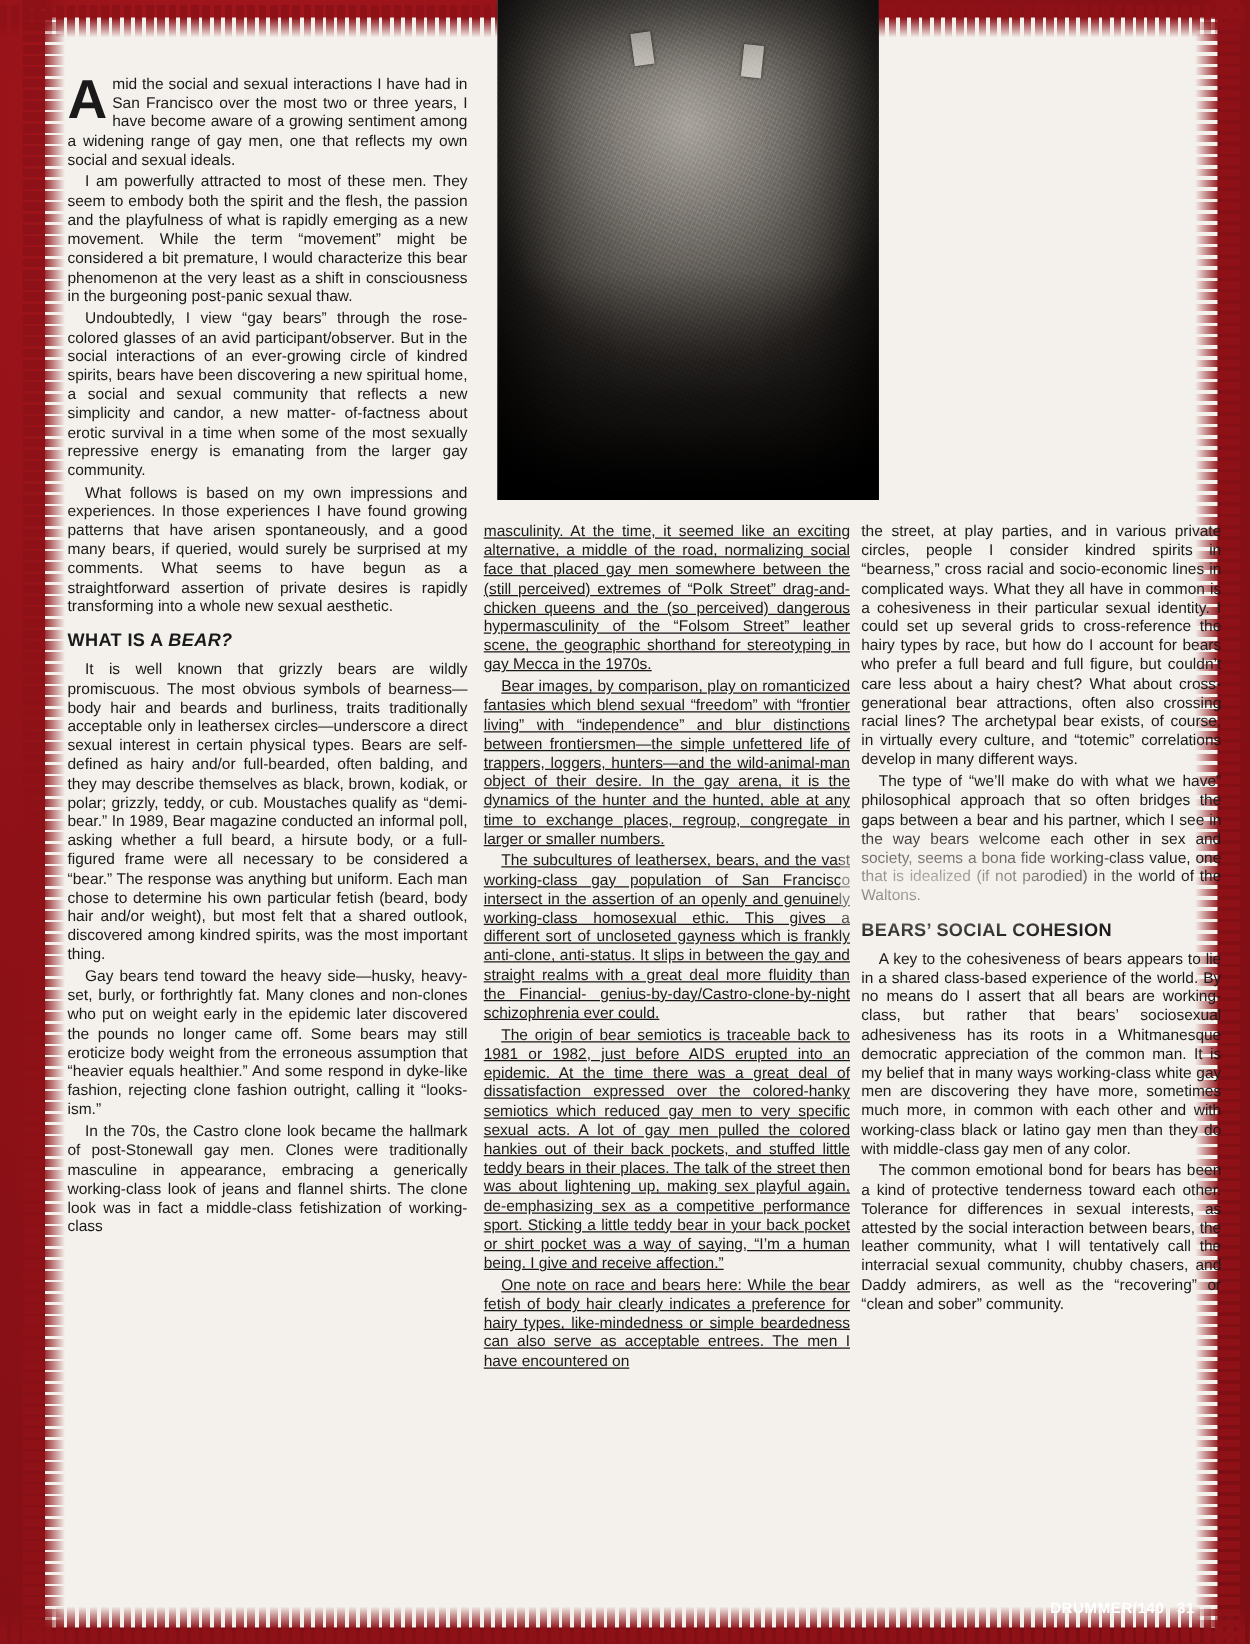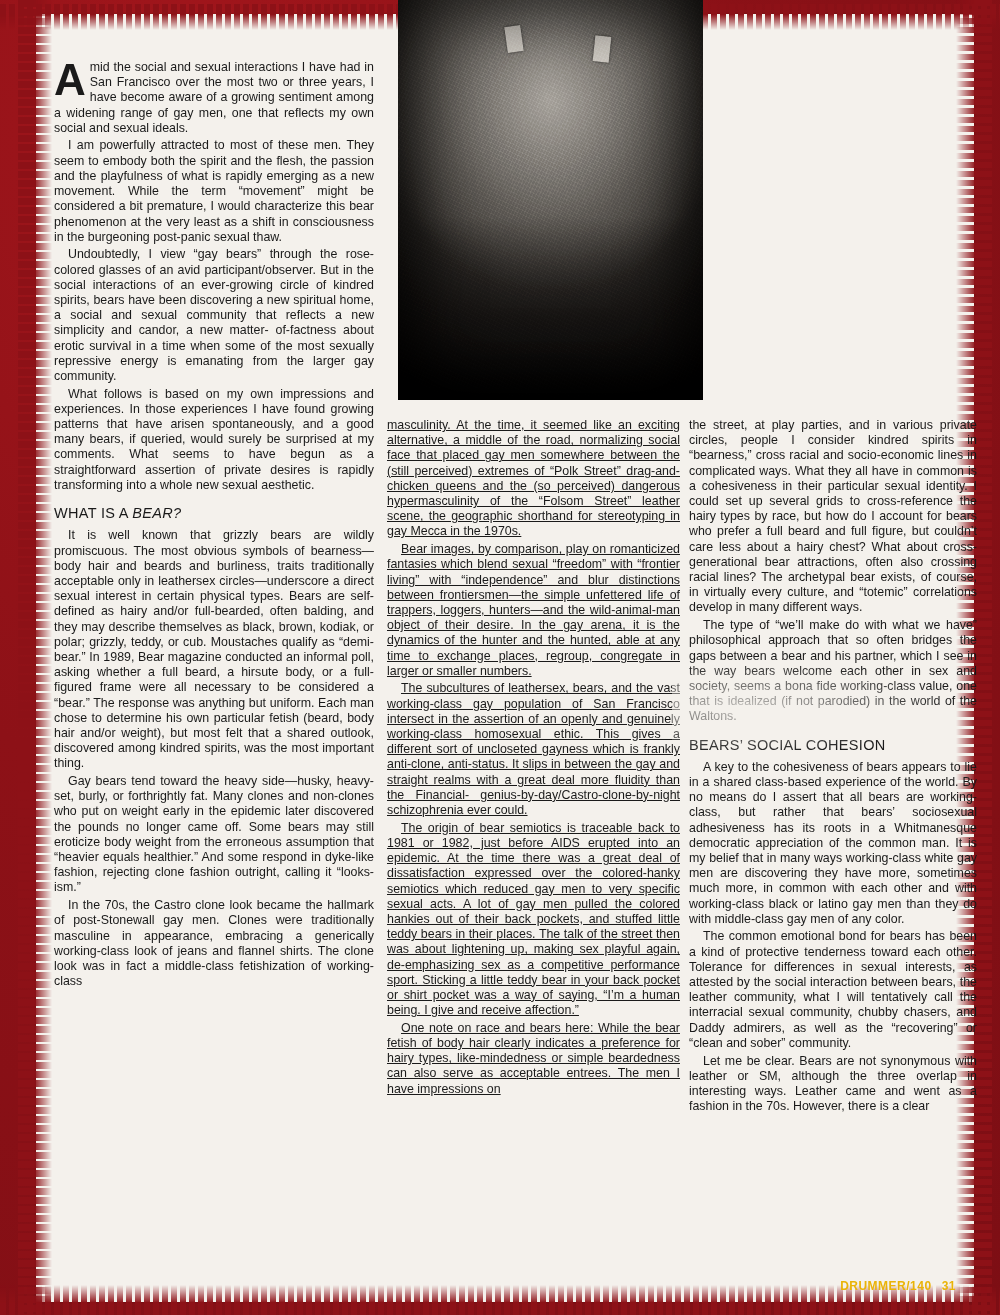--- a/index.html
+++ b/index.html
@@ -123,21 +123,21 @@
     text-align: justify;
     -webkit-hyphens: auto;
             hyphens: auto;
   }
   .col p { margin: 0 0 0.2em 0; text-indent: 14px; }
   .col p.first { text-indent: 0; }
   .col h2 {
     font-size: 14.5px;
     letter-spacing: .3px;
     margin: 13px 0 7px 0;
-    font-weight: normal;
+    font-weight: bold;
     text-align: left;
   }
   .col h2 em { font-style: italic; }
 
   #col1 { left: 54px;  top: 60px;  width: 320px; }
   #col2 { left: 387px; top: 418px; width: 293px; text-decoration: underline; }
   #col3 { left: 672px; top: 418px; width: 288px; margin-left: 17px; }
 
   
   .dropcap {
@@ -149,21 +149,21 @@
     font-family: "Liberation Sans", sans-serif;
   }
 
   .footer {
     position: absolute;
     right: 44px;
     bottom: 22px;
     font-size: 12px;
     font-weight: bold;
     letter-spacing: .5px;
-    color: #eab308;
+    color: #ffffff;
   }
   .folio-num { margin-left: 10px; font-weight: bold; }
   .smudge {
     position:absolute; left:672px; top:660px; width:290px; height:95px;
     background: radial-gradient(ellipse at 25% 50%, rgba(244,241,236,.75) 0%, rgba(244,241,236,0) 70%);
     pointer-events:none;
   }
 </style>
 </head>
 <body>
@@ -195,30 +195,29 @@
     <p>It is well known that grizzly bears are wildly promiscuous. The most obvious symbols of bearness—body hair and beards and burliness, traits traditionally acceptable only in leathersex circles—underscore a direct sexual interest in certain physical types. Bears are self-defined as hairy and/or full-bearded, often balding, and they may describe themselves as black, brown, kodiak, or polar; grizzly, teddy, or cub. Moustaches qualify as “demi-bear.” In 1989, Bear magazine conducted an informal poll, asking whether a full beard, a hirsute body, or a full-figured frame were all necessary to be considered a “bear.” The response was anything but uniform. Each man chose to determine his own particular fetish (beard, body hair and/or weight), but most felt that a shared outlook, discovered among kindred spirits, was the most important thing.</p>
     <p>Gay bears tend toward the heavy side—husky, heavy-set, burly, or forthrightly fat. Many clones and non-clones who put on weight early in the epidemic later discovered the pounds no longer came off. Some bears may still eroticize body weight from the erroneous assumption that “heavier equals healthier.” And some respond in dyke-like fashion, rejecting clone fashion outright, calling it “looks-ism.”</p>
     <p>In the 70s, the Castro clone look became the hallmark of post-Stonewall gay men. Clones were traditionally masculine in appearance, embracing a generically working-class look of jeans and flannel shirts. The clone look was in fact a middle-class fetishization of working-class</p>
   </div>
 
   <div class="col" id="col2">
     <p class="first">masculinity. At the time, it seemed like an exciting alternative, a middle of the road, normalizing social face that placed gay men somewhere between the (still perceived) extremes of “Polk Street” drag-and-chicken queens and the (so perceived) dangerous hypermasculinity of the “Folsom Street” leather scene, the geographic shorthand for stereotyping in gay Mecca in the 1970s.</p>
     <p>Bear images, by comparison, play on romanticized fantasies which blend sexual “freedom” with “frontier living” with “independence” and blur distinctions between frontiersmen—the simple unfettered life of trappers, loggers, hunters—and the wild-animal-man object of their desire. In the gay arena, it is the dynamics of the hunter and the hunted, able at any time to exchange places, regroup, congregate in larger or smaller numbers.</p>
     <p>The subcultures of leathersex, bears, and the vast working-class gay population of San Francisco intersect in the assertion of an openly and genuinely working-class homosexual ethic. This gives a different sort of uncloseted gayness which is frankly anti-clone, anti-status. It slips in between the gay and straight realms with a great deal more fluidity than the Financial- genius-by-day/Castro-clone-by-night schizophrenia ever could.</p>
     <p>The origin of bear semiotics is traceable back to 1981 or 1982, just before AIDS erupted into an epidemic. At the time there was a great deal of dissatisfaction expressed over the colored-hanky semiotics which reduced gay men to very specific sexual acts. A lot of gay men pulled the colored hankies out of their back pockets, and stuffed little teddy bears in their places. The talk of the street then was about lightening up, making sex playful again, de-emphasizing sex as a competitive performance sport. Sticking a little teddy bear in your back pocket or shirt pocket was a way of saying, “I’m a human being. I give and receive affection.”</p>
-    <p>One note on race and bears here: While the bear fetish of body hair clearly indicates a preference for hairy types, like-mindedness or simple beardedness can also serve as acceptable entrees. The men I have impressions on</p>
+    <p>One note on race and bears here: While the bear fetish of body hair clearly indicates a preference for hairy types, like-mindedness or simple beardedness can also serve as acceptable entrees. The men I have encountered on</p>
   </div>
 
   <div class="col" id="col3">
     <p class="first">the street, at play parties, and in various private circles, people I consider kindred spirits in “bearness,” cross racial and socio-economic lines in complicated ways. What they all have in common is a cohesiveness in their particular sexual identity. I could set up several grids to cross-reference the hairy types by race, but how do I account for bears who prefer a full beard and full figure, but couldn’t care less about a hairy chest? What about cross-generational bear attractions, often also crossing racial lines? The archetypal bear exists, of course, in virtually every culture, and “totemic” correlations develop in many different ways.</p>
     <p>The type of “we’ll make do with what we have” philosophical approach that so often bridges the gaps between a bear and his partner, which I see in the way bears welcome each other in sex and society, seems a bona fide working-class value, one that is idealized (if not parodied) in the world of the Waltons.</p>
     <h2>BEARS’ SOCIAL COHESION</h2>
     <p>A key to the cohesiveness of bears appears to lie in a shared class-based experience of the world. By no means do I assert that all bears are working-class, but rather that bears’ sociosexual adhesiveness has its roots in a Whitmanesque democratic appreciation of the common man. It is my belief that in many ways working-class white gay men are discovering they have more, sometimes much more, in common with each other and with working-class black or latino gay men than they do with middle-class gay men of any color.</p>
     <p>The common emotional bond for bears has been a kind of protective tenderness toward each other. Tolerance for differences in sexual interests, as attested by the social interaction between bears, the leather community, what I will tentatively call the interracial sexual community, chubby chasers, and Daddy admirers, as well as the “recovering” or “clean and sober” community.</p>
-    <p>Let me be clear. Bears are not synonymous with leather or SM, although the three overlap in interesting ways. Leather came and went as a fashion in the 70s. However, there is a clear</p>
   </div>
 
   <div class="smudge"></div>
 
   <div class="footer">
     <span>DRUMMER/140</span><span class="folio-num">31</span>
   </div>
 </div>
 
 </body></html>

